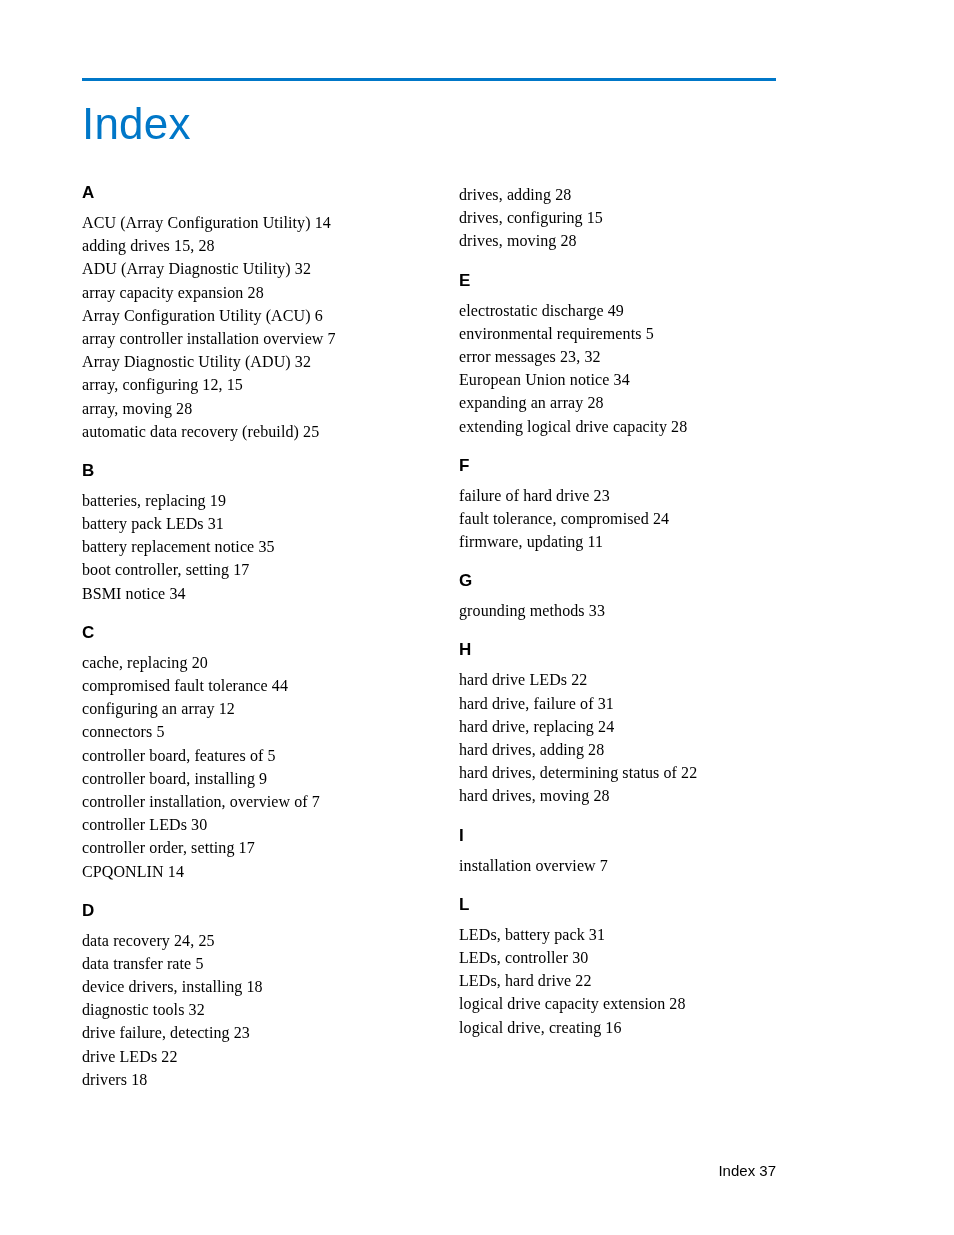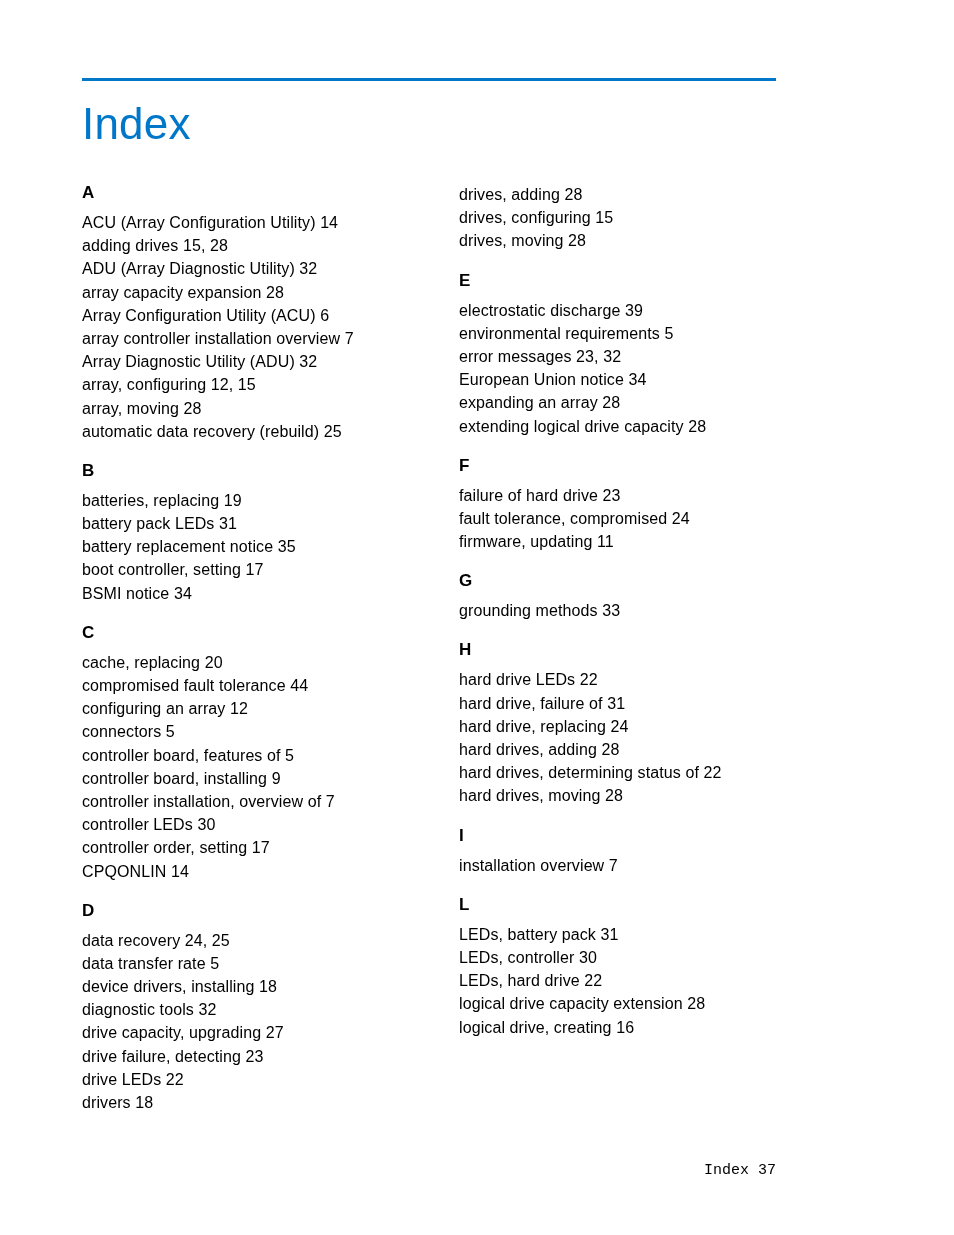--- a/index.html
+++ b/index.html
@@ -4,22 +4,22 @@
 <style>
   * { margin: 0; padding: 0; box-sizing: border-box; }
   html, body { width: 954px; height: 1235px; background: #fff; font-family: Arial, Helvetica, sans-serif; color: #000; }
   .page { position: relative; width: 858px; height: 1235px; padding: 78px 82px 60px 82px; }
   .rule { border-top: 3px solid #0077c8; margin-bottom: 18px; }
   .title { font-family: "Arial Narrow", Arial, sans-serif; font-size: 44px; font-weight: 400; color: #0077c8; letter-spacing: 0.2px; margin-bottom: 34px; }
   .columns { display: flex; gap: 60px; }
   .col { flex: 1; }
   .section-head { font-weight: 700; font-size: 17px; margin-top: 18px; margin-bottom: 8px; font-family: Arial, sans-serif; }
   .section-head.first { margin-top: 0; }
-  .entry { font-family: Liberation Sans, sans-serif; font-size: 16px; line-height: 1.45; letter-spacing: 0.1px; }
-  .footer { position: absolute; bottom: 56px; right: 82px; font-family: Liberation Mono, monospace; font-size: 15px; }
+  .entry { font-family: Liberation Serif, serif; font-size: 16px; line-height: 1.45; letter-spacing: 0.1px; }
+  .footer { position: absolute; bottom: 56px; right: 82px; font-family: Liberation Sans, sans-serif; font-size: 15px; }
 </style>
 </head>
 <body>
 
 <div class="page">
   <div class="rule"></div>
   <h1 class="title">Index</h1>
 
   <div class="columns">
     <div class="col" id="col-left">
@@ -49,31 +49,30 @@
         <div class="entry">controller board, installing   9</div>
         <div class="entry">controller installation, overview of   7</div>
         <div class="entry">controller LEDs   30</div>
         <div class="entry">controller order, setting   17</div>
         <div class="entry">CPQONLIN   14</div>
         <div class="section-head">D</div>
         <div class="entry">data recovery   24, 25</div>
         <div class="entry">data transfer rate   5</div>
         <div class="entry">device drivers, installing   18</div>
         <div class="entry">diagnostic tools   32</div>
-        <div class="entry">drive capacity, upgrading   27</div>
         <div class="entry">drive failure, detecting   23</div>
         <div class="entry">drive LEDs   22</div>
         <div class="entry">drivers   18</div>
       </div>
     <div class="col" id="col-right">
         <div class="entry">drives, adding   28</div>
         <div class="entry">drives, configuring   15</div>
         <div class="entry">drives, moving   28</div>
         <div class="section-head">E</div>
-        <div class="entry">electrostatic discharge   39</div>
+        <div class="entry">electrostatic discharge   49</div>
         <div class="entry">environmental requirements   5</div>
         <div class="entry">error messages   23, 32</div>
         <div class="entry">European Union notice   34</div>
         <div class="entry">expanding an array   28</div>
         <div class="entry">extending logical drive capacity   28</div>
         <div class="section-head">F</div>
         <div class="entry">failure of hard drive   23</div>
         <div class="entry">fault tolerance, compromised   24</div>
         <div class="entry">firmware, updating   11</div>
         <div class="section-head">G</div>

